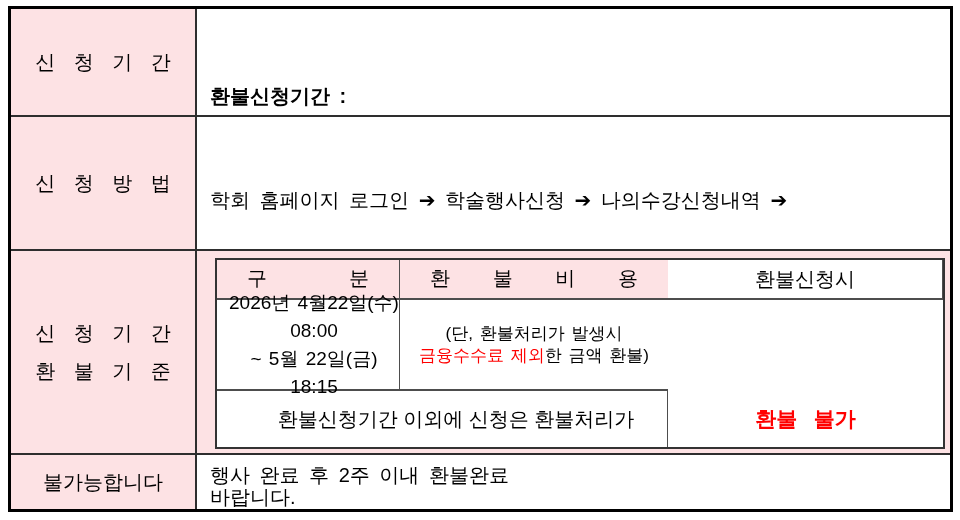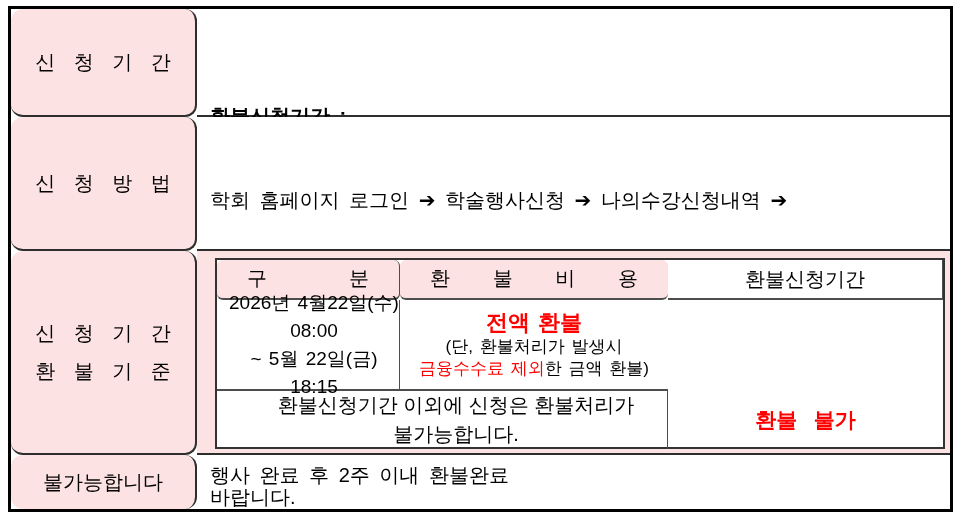--- a/index.html
+++ b/index.html
@@ -3,36 +3,36 @@
 <meta charset="utf-8">
 <style>
   html,body{margin:0;padding:0;background:#ffffff;width:960px;height:520px;
     font-family:"Liberation Sans","DejaVu Sans",sans-serif;color:#000;}
   .sheet{position:absolute;left:8px;top:6px;width:945px;height:506px;
     box-sizing:border-box;border:3px solid #000;background:#fff;
     display:grid;grid-template-columns:186px 1fr;grid-template-rows:108px 134px 204px 1fr;}
   .cell{box-sizing:border-box;}
   .label{background:var(--pink);display:flex;flex-direction:column;align-items:center;
     justify-content:center;font-size:20px;word-spacing:13px;line-height:38px;
-    border-right:2px solid #2e2e2e;text-align:center;border-radius:12px;}
+    border-right:2px solid #2e2e2e;text-align:center;}
   .hline{border-bottom:2px solid #2e2e2e;}
   .content{background:#fff;font-size:20px;word-spacing:4px;white-space:pre-wrap;
-    padding:20px 8px 0 13px;line-height:35px;}
+    padding:0 8px 0 13px;line-height:35px;}
   .content.r2{line-height:33px;padding-top:1px;}
   .bold{font-weight:bold;}
   .red{color:var(--red);}
   .uline{font-weight:bold;text-decoration:underline;text-underline-offset:4px;text-decoration-thickness:2px;}
   
   .r3wrap{background:var(--pink);padding:7px 5px 4px 18px;}
   .inner{width:100%;height:100%;box-sizing:border-box;border:2px solid #333;background:#fff;
     display:grid;grid-template-columns:183px 268px 1fr;grid-template-rows:40px 91px 1fr;}
   .inner .cell{border-color:#4d4d4d;}
   .nh{background:var(--pink);font-size:20px;line-height:37px;box-sizing:border-box;
     border-bottom:2px solid #333;text-align:justify;text-align-last:justify;padding:0 30px;
-    white-space:normal;border-radius:6px;}
+    white-space:normal;}
   .vr{border-right:1.5px solid #5a5a5a;}
   .nb{border-bottom:2px solid #3c3c3c;}
   .ncell{display:flex;flex-direction:column;align-items:center;justify-content:center;
     font-size:20px;text-align:center;box-sizing:border-box;}
   .ncell.left{align-items:flex-start;padding-left:12px;line-height:28px;font-size:19px;word-spacing:2px;}
   .merged{grid-column:1/3;line-height:29px;padding-left:28px;}
   .refund-title{font-size:22px;font-weight:bold;color:var(--red);line-height:27px;word-spacing:2px;}
   .refund-sub{font-size:17px;line-height:22px;word-spacing:2px;}
   .no-refund{font-size:21px;font-weight:bold;color:var(--red);word-spacing:4px;font-family:Liberation Mono, monospace;}
   .r4content{display:flex;align-items:center;padding:0 0 13px 13px;font-size:20px;word-spacing:4px;}
@@ -65,35 +65,33 @@
     <span>신 청 기 간</span>
     <span>환 불 기 준</span>
   </div>
   <div class="cell r3wrap hline">
     <div class="inner">
 
       <div class="cell nh vr">구 분</div>
       <div class="cell nh">환 불 비 용</div>
 
       <div class="cell ncell vr nb">
-        <span>환불신청기간</span>
+        <span>환불신청시</span>
       </div>
       <div class="cell ncell left vr nb">
         <span>2026년 4월22일(수) 08:00</span>
         <span>~ 5월 22일(금) 18:15</span>
       </div>
       <div class="cell ncell nb">
-        <span class="refund-title">전액 환불</span>
         <span class="refund-sub">(단, 환불처리가 발생시</span>
         <span class="refund-sub"><span class="red">금융수수료 제외</span><span>한 금액 환불)</span></span>
       </div>
 
       <div class="cell ncell merged vr">
         <span>환불신청기간 이외에 신청은 환불처리가</span>
-        <span>불가능합니다.</span>
       </div>
       <div class="cell ncell">
         <span class="no-refund">환불 불가</span>
       </div>
     </div>
   </div>
 
   <div class="cell label">
     <span>불가능합니다</span>
   </div>

